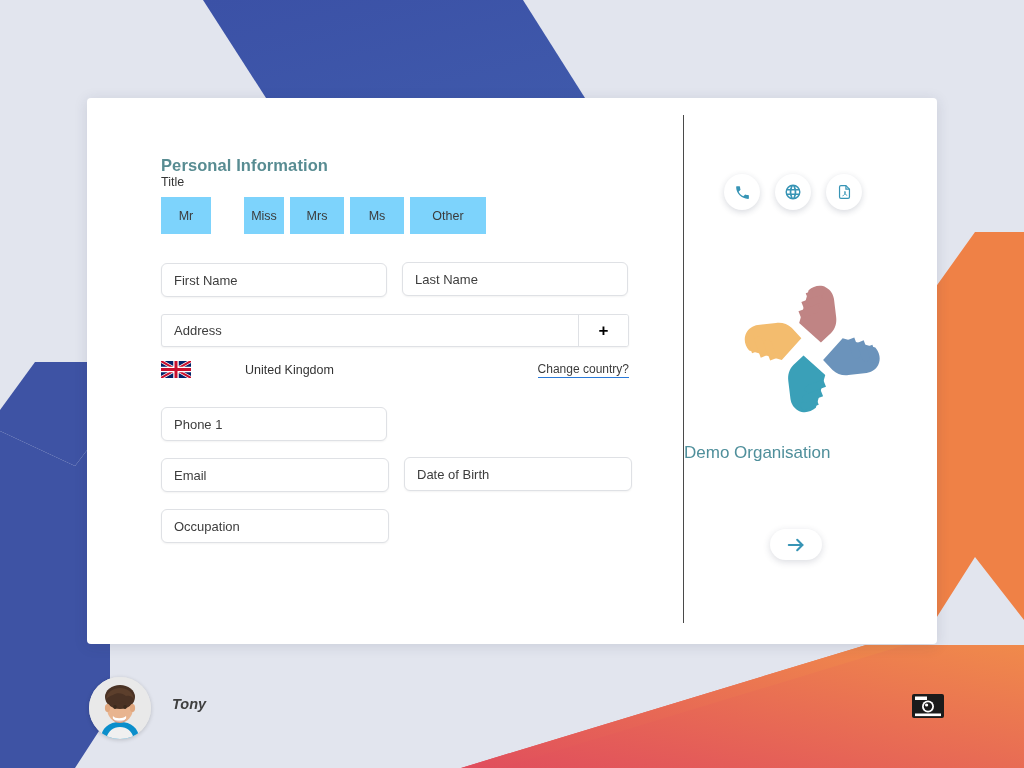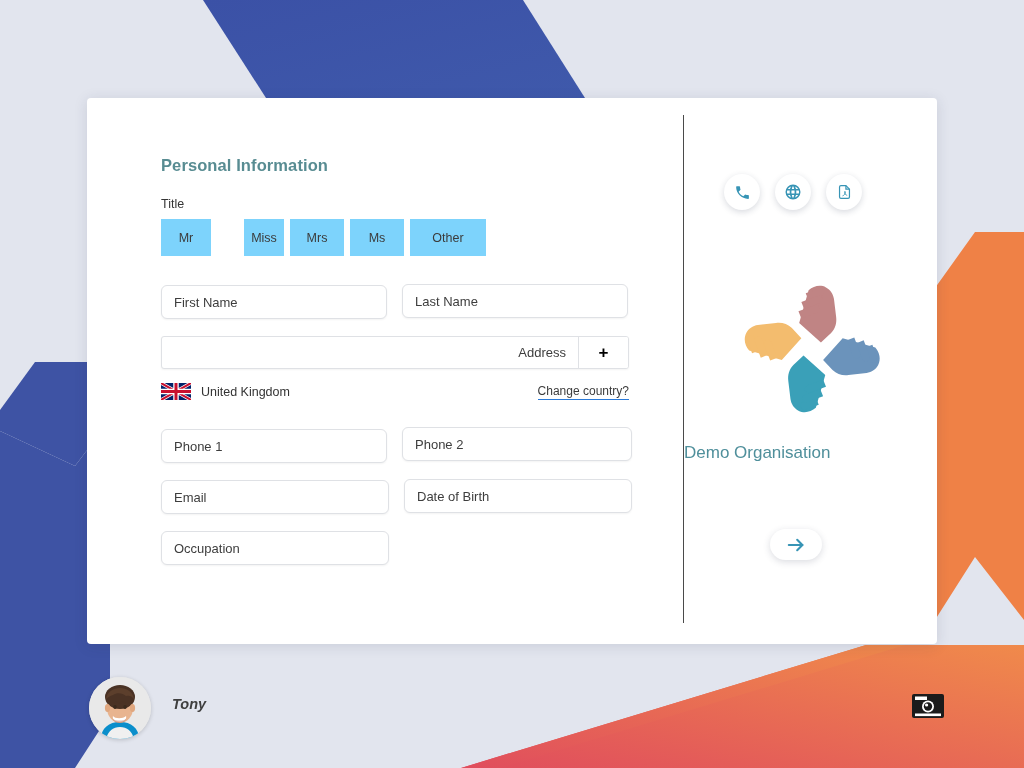--- a/index.html
+++ b/index.html
@@ -26,21 +26,21 @@
   .divider {
     position:absolute; left:596px; top:17px;
     width:1px; height:508px; background:#4a4a4a;
   }
 
   
   .form-pane { position:absolute; left:74px; top:58px; width:490px; }
 
   .section-title {
     color:#588c92; font-size:16.5px; font-weight:bold;
-    letter-spacing:.1px; margin-bottom:22px;
+    letter-spacing:.1px; 
   }
   .field-label { font-size:12.5px; color:#353535; margin-bottom:8px; }
 
   .title-group { display:flex; gap:6px; margin-bottom:29px; }
   .title-btn {
     background:#7dd3fc; color:#3b3b3b;
     font-size:12.5px; border:none; cursor:pointer;
     height:37px; display:flex; align-items:center; justify-content:center;
   }
   .title-btn.w1 { width:50px; }
@@ -65,33 +65,32 @@
   
   .addr-wrap {
     display:flex; width:468px; height:33px;
     border:1px solid #dfe1e5; border-radius:3px; overflow:hidden; background:#fff;
     box-shadow:0 1px 2px rgba(0,0,0,.05);
   }
   .addr-input {
     flex:1; border:none; outline:none; background:transparent;
     font-family:"Liberation Sans", sans-serif; font-size:13px; color:#3d3d3d;
     padding:0 12px;
-    text-align:right;
   }
   .addr-input::placeholder { color:#3d3d3d; opacity:1; }
   .addr-add {
     width:50px; border:none; border-left:1px solid #dfe1e5;
     background:#fff; cursor:pointer;
     display:flex; align-items:center; justify-content:center;
     font-size:17px; font-weight:bold; color:#000;
   }
 
   .country-row {
     display:flex; align-items:center; width:468px;
-    margin-top:14px; margin-bottom:29px;
+    margin-top:14px; margin-bottom:29px;gap:44px;
   }
   .flag { width:30px; height:17px; flex:none; margin-right:10px; }
   .country-name { font-size:12.5px; color:#333; }
   .change-country {
     margin-left:auto; font-size:12px; color:#3c3c3c;
     border-bottom:1.6px solid #2979d8; cursor:pointer; padding-bottom:1px;
   }
 
   .inp-p1 { width:226px; }
   .inp-p2 { width:230px; position:relative; top:-2px; }
@@ -211,21 +210,20 @@
           <path d="M30,0 V34 M0,17 H60" stroke="#fff" stroke-width="11"></path>
           <path d="M30,0 V34 M0,17 H60" stroke="#C8102E" stroke-width="6"></path>
         </svg>
         <span class="country-name">United Kingdom</span>
         <span class="change-country">Change country?</span>
       </div>
 
       <div class="row">
         <input class="inp inp-p1" type="text" placeholder="Phone 1" style="">
         <div class="gap-col"></div>
-        <input class="inp inp-p2" type="text" placeholder="Phone 2" style="">
       </div>
 
       <div class="row">
         <input class="inp inp-em" type="text" placeholder="Email" style="">
         <div class="gap-col"></div>
         <input class="inp inp-dob" type="text" placeholder="Date of Birth" style="">
       </div>
 
       <div class="row">
         <input class="inp inp-occ" type="text" placeholder="Occupation" style="">

